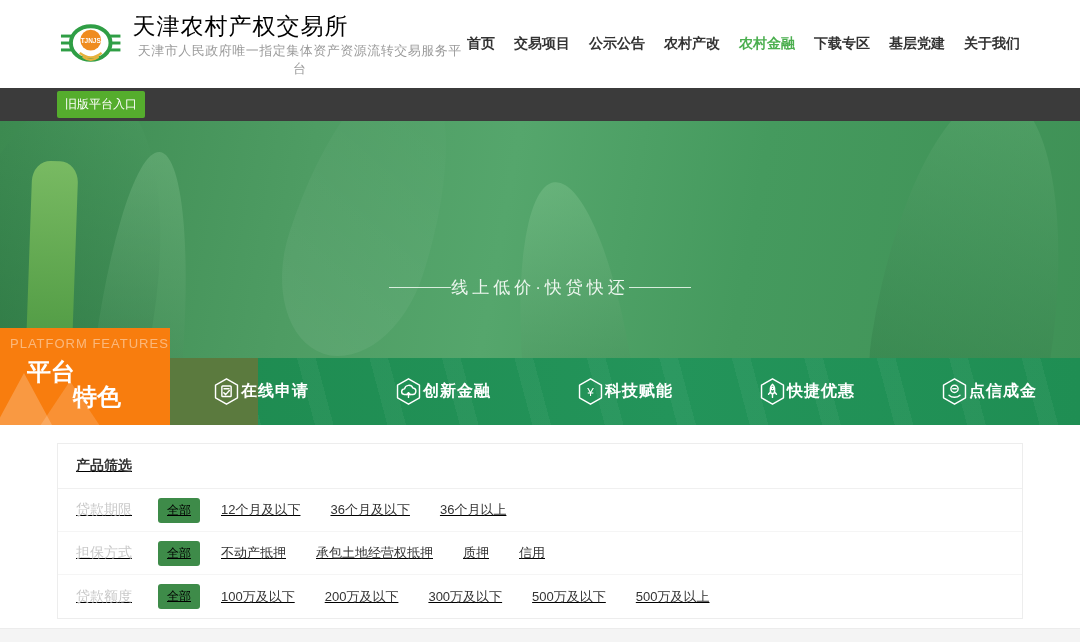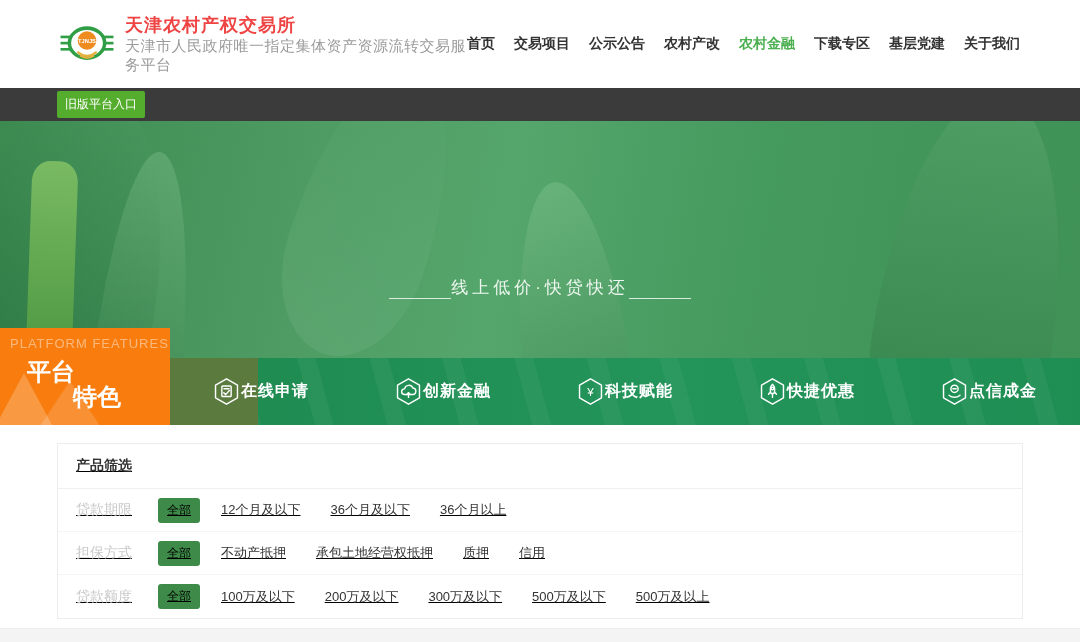--- a/index.html
+++ b/index.html
@@ -5,22 +5,22 @@
   * { margin:0; padding:0; box-sizing:border-box; }
   html,body { width:1080px; }
   body { font-family:"Liberation Sans","DejaVu Sans",sans-serif; background:#fff; }
   .page { position:relative; width:1080px; height:642px; overflow:hidden; background:#fff; }
 
   
   .header { height:88px; display:flex; align-items:center; justify-content:space-between;
             padding:0 60px 0 57px; background:#fff; }
   .brand { display:flex; align-items:center; }
   .brand-text { margin-left:8px; }
-  .site-title { font-size:18px; font-weight:bold; color:#ef4444; letter-spacing:1px; }
-  .site-subtitle { font-size:15px; color:#9b9b9b; letter-spacing:.5px; }
+  .site-title { font-size:23px; font-weight:normal; color:#000000; letter-spacing:1px; }
+  .site-subtitle { font-size:13px; color:#9b9b9b; letter-spacing:.5px;text-align:center; }
   .nav { display:flex; align-items:center; gap:19px;font-weight:bold; }
   .nav a { font-size:14px; color:#333; text-decoration:none; white-space:nowrap; cursor:pointer; }
   .nav a.active { color:#4caf50; }
 
   
   .topbar { height:33px; background:#3b3b3b; display:flex; align-items:center; padding-left:57px; }
   .old-btn { background:#55ad2d; color:#fff; font-size:12px; border:none; border-radius:2px;
              padding:5px 8px; cursor:pointer; font-family:inherit; }
 
   
@@ -37,21 +37,21 @@
            background:linear-gradient(10deg, rgba(25,100,50,.4), rgba(120,190,135,.28)); }
   .leaf5 { left:300px; top:-60px; width:140px; height:300px; transform:rotate(18deg);
            background:linear-gradient(20deg, rgba(255,255,255,.07), rgba(255,255,255,0)); }
   .wheat-ear { position:absolute; left:28px; top:40px; width:46px; height:260px;
            background:linear-gradient(180deg,#7fbf64, #5aa348 60%, #3f8f46);
            border-radius:40% 40% 30% 30%/8% 8% 4% 4%; transform:rotate(2deg); opacity:.9; }
   .banner-title { position:absolute; top:88px; left:0; width:100%; text-align:center;
            color:#fdfffd; font-size:42px; font-weight:bold; letter-spacing:20px; text-indent:20px;
            text-shadow:0 3px 4px rgba(0,45,18,.35); }
   .banner-sub { position:absolute; top:155px; left:0; width:100%; display:flex;
-           align-items:flex-end; justify-content:center; color:#ecf6ee; }
+           align-items:center; justify-content:center; color:#ecf6ee; }
   .banner-sub .line { width:62px; height:1px; background:rgba(240,250,242,.85); }
   .banner-sub .sub-text { font-size:17px; letter-spacing:4px; }
 
   
   .feature-block { position:absolute; left:0; bottom:0; width:170px; height:97px;
            background:#f87d0e; overflow:hidden; }
   .fb-eyebrow { position:absolute; left:10px; top:8px; font-size:13px; letter-spacing:1px;
            color:rgba(255,255,255,.45); white-space:nowrap; }
   .fb-t1 { position:absolute; left:27px; top:28px; font-size:24px; font-weight:bold; color:#fff; }
   .fb-t2 { position:absolute; left:73px; top:53px; font-size:24px; font-weight:bold; color:#fff; }

